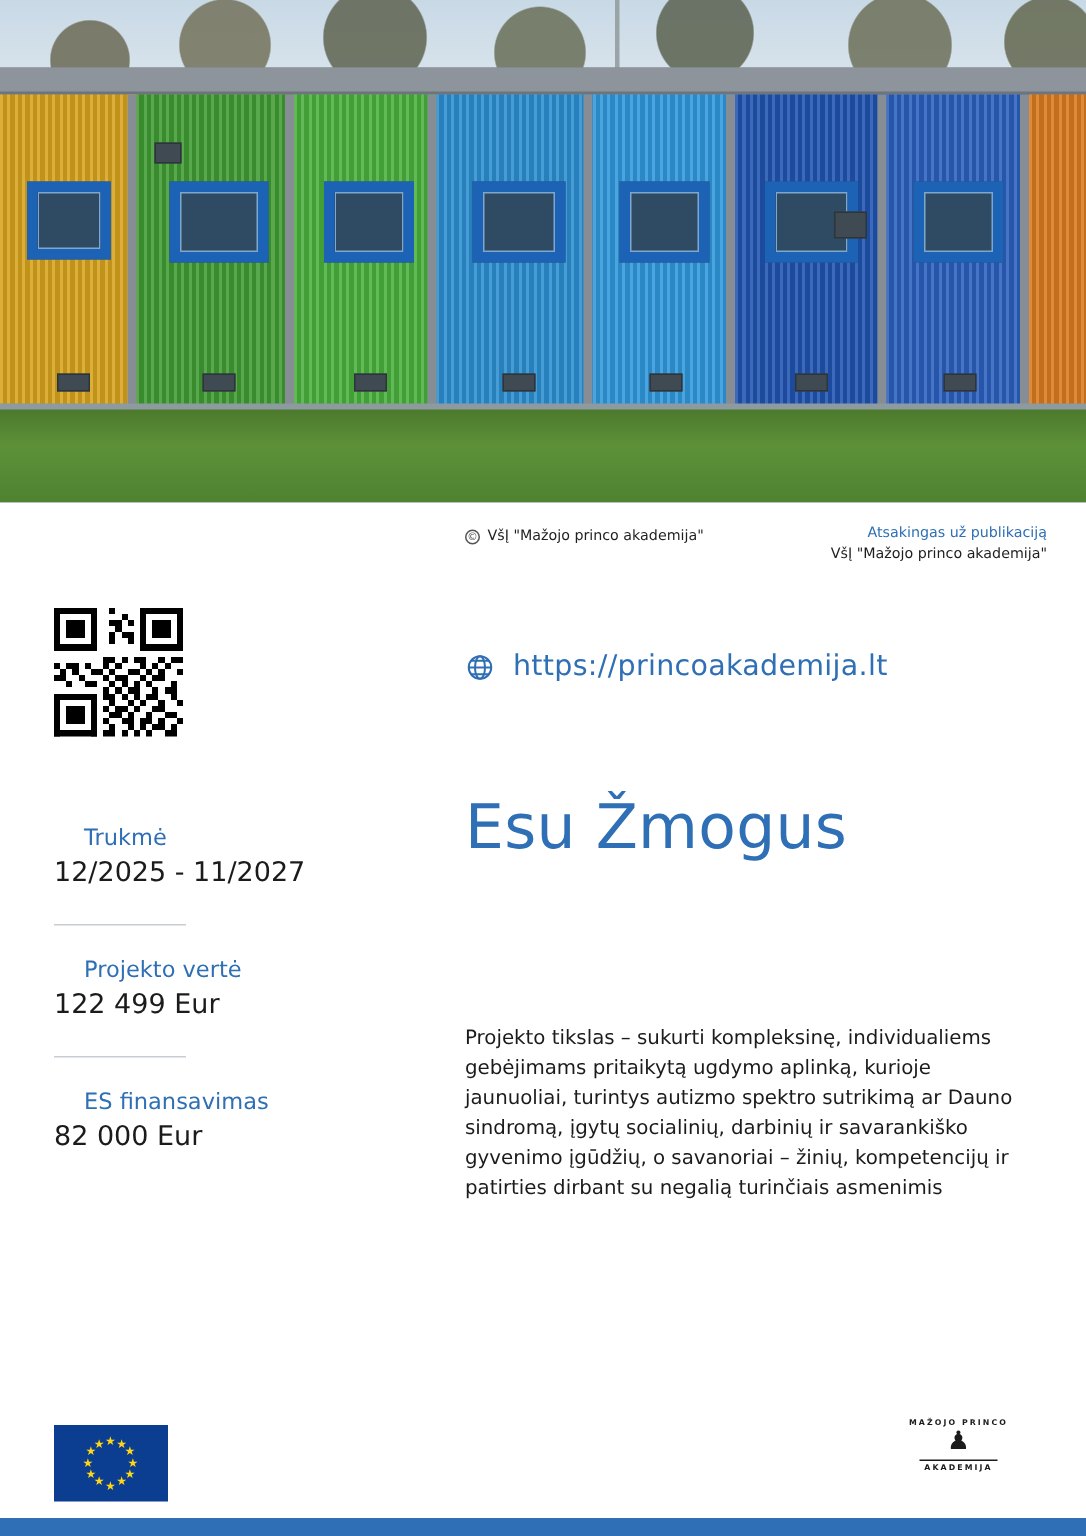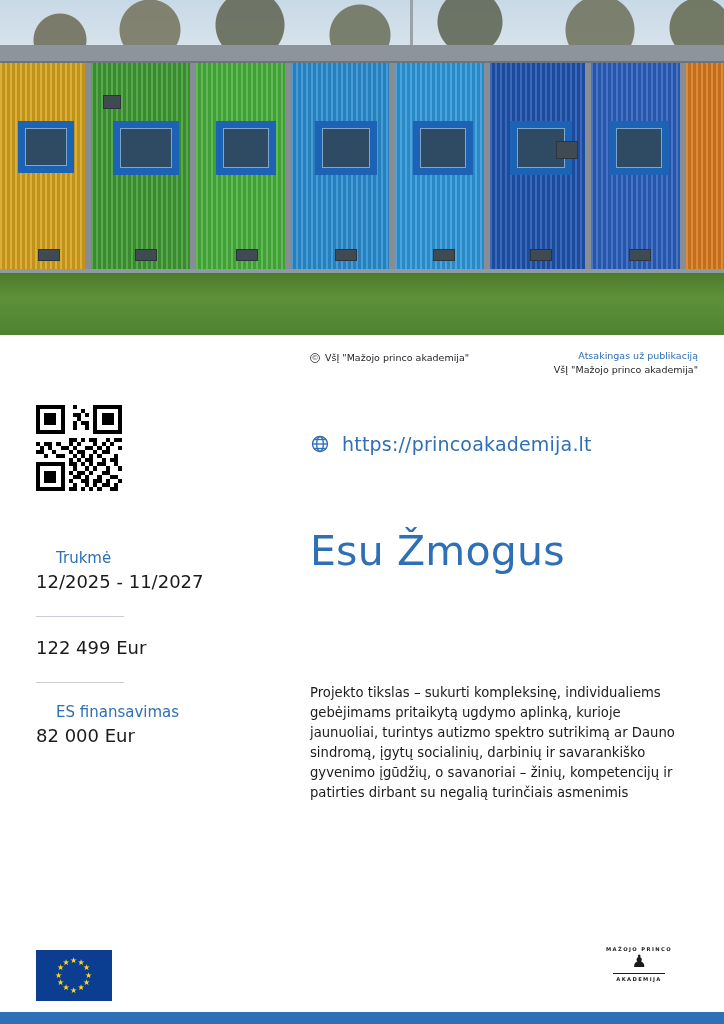--- a/index.html
+++ b/index.html
@@ -115,21 +115,21 @@
   
   .qr {
     position:absolute; top:405px; left:36px;
     width:86px; height:86px;
   }
   .qr svg { display:block; }
 
   
   .url-row {
     position:absolute; top:433px; left:310px;
-    display:flex; align-items:center; gap:12px;
+    display:flex; align-items:flex-end; gap:12px;
   }
   .globe {
     width:20px; height:20px; flex:0 0 20px;
   }
   .url-text {
     font-size:19px; color:#2e6fb5; letter-spacing:.2px;
   }
 
   
   .title {
@@ -375,20 +375,21 @@
 
   <div class="title">Esu Žmogus</div>
 
   <div class="meta">
     <div class="meta-block">
       <div class="meta-label">Trukmė</div>
       <div class="meta-value">12/2025 - 11/2027</div>
     </div>
     <div class="meta-rule"></div>
     <div class="meta-block">
+      <div class="meta-label">Projekto vertė</div>
       <div class="meta-value">122 499 Eur</div>
     </div>
     <div class="meta-rule"></div>
     <div class="meta-block">
       <div class="meta-label">ES finansavimas</div>
       <div class="meta-value">82 000 Eur</div>
     </div>
   </div>
 
   <div class="body-text">Projekto tikslas – sukurti kompleksinę, individualiems gebėjimams pritaikytą ugdymo aplinką, kurioje jaunuoliai, turintys autizmo spektro sutrikimą ar Dauno sindromą, įgytų socialinių, darbinių ir savarankiško gyvenimo įgūdžių, o savanoriai – žinių, kompetencijų ir patirties dirbant su negalią turinčiais asmenimis</div>

